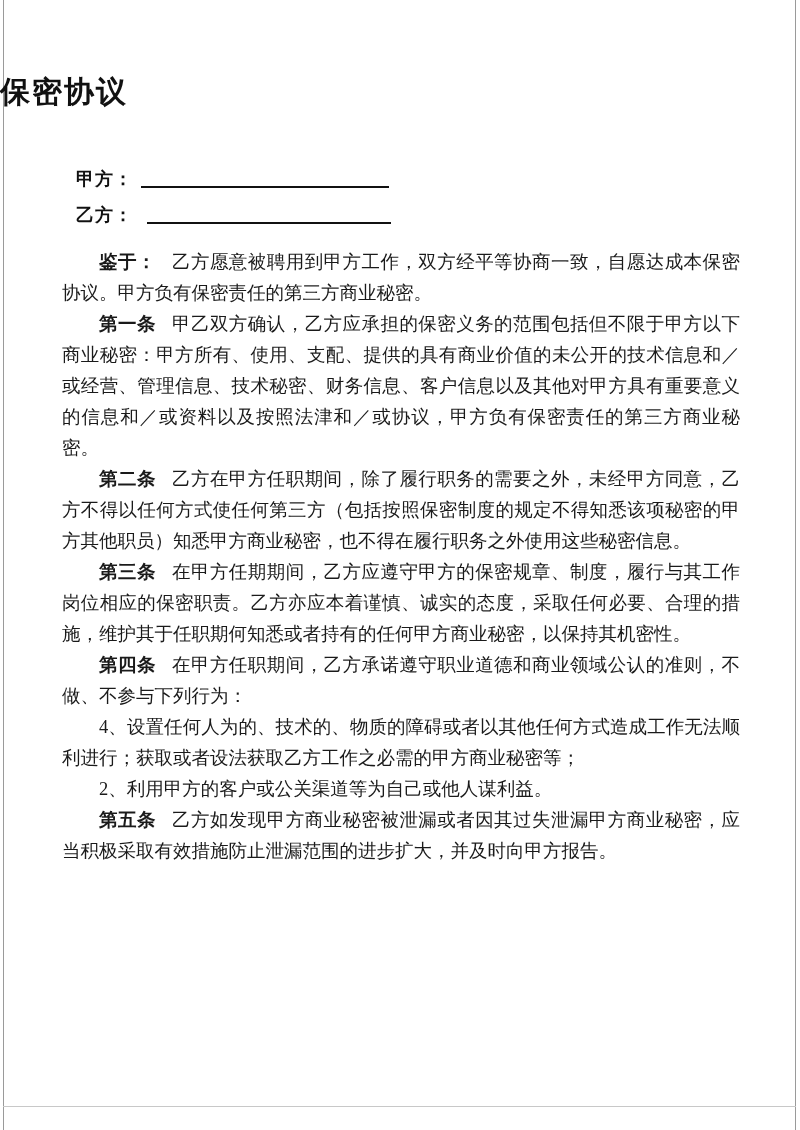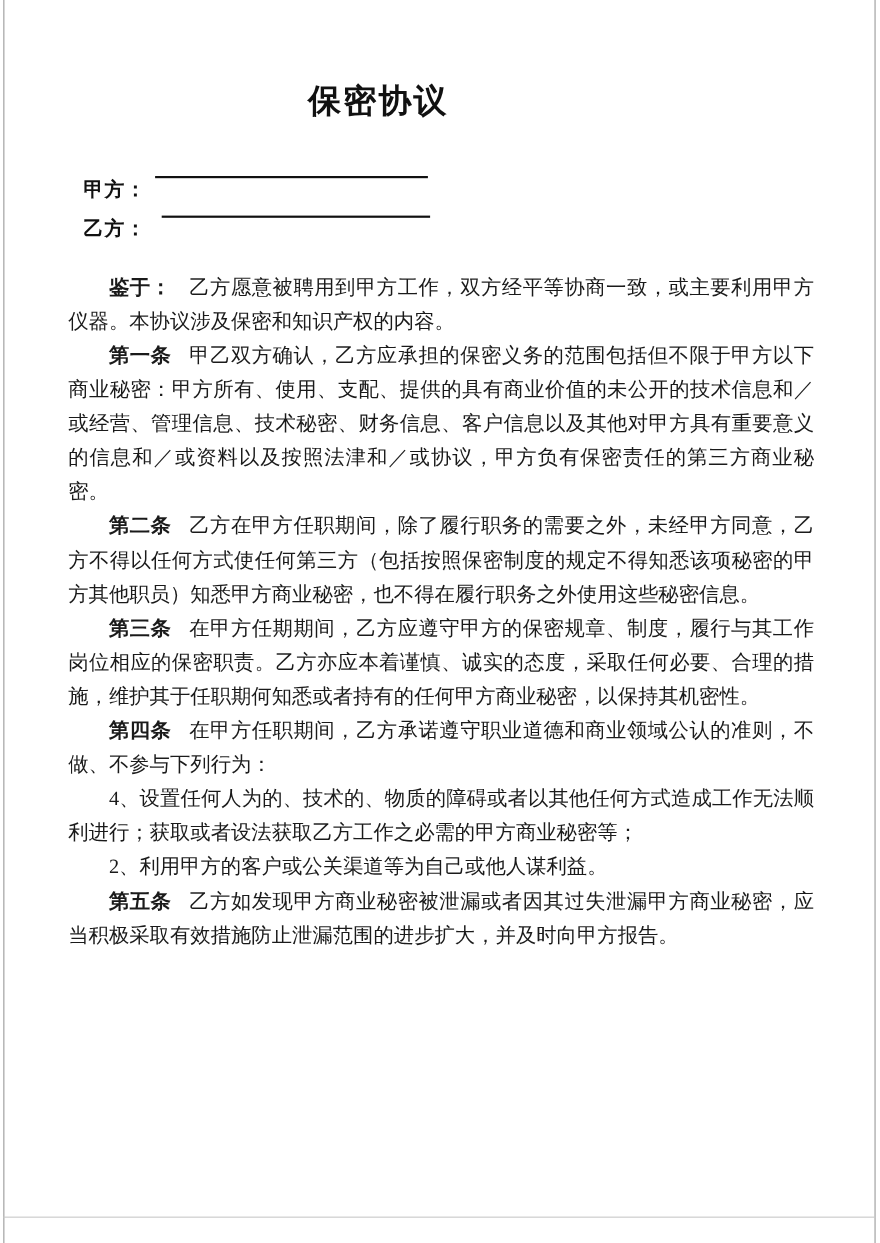--- a/index.html
+++ b/index.html
@@ -42,37 +42,36 @@
     width: 793px;
     height: 1px;
     background: #c8c8c8;
   }
 
   .doc-title {
     position: absolute;
     left: 0;
     top: 72px;
     width: 688px;
-    text-align: center;
     font-family: "DejaVu Sans", "Liberation Sans", sans-serif;
     font-size: 30px;
     font-weight: 600;
     letter-spacing: 2px;
     color: #111111;
   }
 
   .parties {
     position: absolute;
     left: 76px;
     top: 160px;
     width: 650px;
   }
   .party-row {
     display: flex;
-    align-items: flex-start;
+    align-items: flex-end;
     height: 31px;
     margin-bottom: 5px;
   }
   .party-label {
     font-family: "DejaVu Sans", "Liberation Sans", sans-serif;
     font-size: 18px;
     font-weight: 600;
     color: #111111;
     letter-spacing: 1px;
     white-space: nowrap;
@@ -132,21 +131,21 @@
       <span class="party-line"></span>
     </div>
     <div class="party-row second">
       <span class="party-label">乙方：</span>
       <span class="party-line"></span>
     </div>
   </div>
 
   <div class="body-text">
 
-    <p class="para"><span class="lead">鉴于：</span><span class="lead-gap"></span><span>乙方愿意被聘用到甲方工作，双方经平等协商一致，或主要利用甲方仪器。本协议涉及保密和知识产权的内容。</span></p>
+    <p class="para"><span class="lead">鉴于：</span><span class="lead-gap"></span><span>乙方愿意被聘用到甲方工作，双方经平等协商一致，自愿达成本保密协议。甲方负有保密责任的第三方商业秘密。</span></p>
 
 
     <p class="para"><span class="lead">第一条</span><span class="lead-gap"></span><span>甲乙双方确认，乙方应承担的保密义务的范围包括但不限于甲方以下商业秘密：甲方所有、使用、支配、提供的具有商业价值的未公开的技术信息和／或经营、管理信息、技术秘密、财务信息、客户信息以及其他对甲方具有重要意义的信息和／或资料以及按照法津和／或协议，甲方负有保密责任的第三方商业秘密。</span></p>
 
     <p class="para"><span class="lead">第二条</span><span class="lead-gap"></span><span>乙方在甲方任职期间，除了履行职务的需要之外，未经甲方同意，乙方不得以任何方式使任何第三方（包括按照保密制度的规定不得知悉该项秘密的甲方其他职员）知悉甲方商业秘密，也不得在履行职务之外使用这些秘密信息。</span></p>
 
     <p class="para"><span class="lead">第三条</span><span class="lead-gap"></span><span>在甲方任期期间，乙方应遵守甲方的保密规章、制度，履行与其工作岗位相应的保密职责。乙方亦应本着谨慎、诚实的态度，采取任何必要、合理的措施，维护其于任职期何知悉或者持有的任何甲方商业秘密，以保持其机密性。</span></p>
 
     <p class="para"><span class="lead">第四条</span><span class="lead-gap"></span><span>在甲方任职期间，乙方承诺遵守职业道德和商业领域公认的准则，不做、不参与下列行为：</span></p>
 

